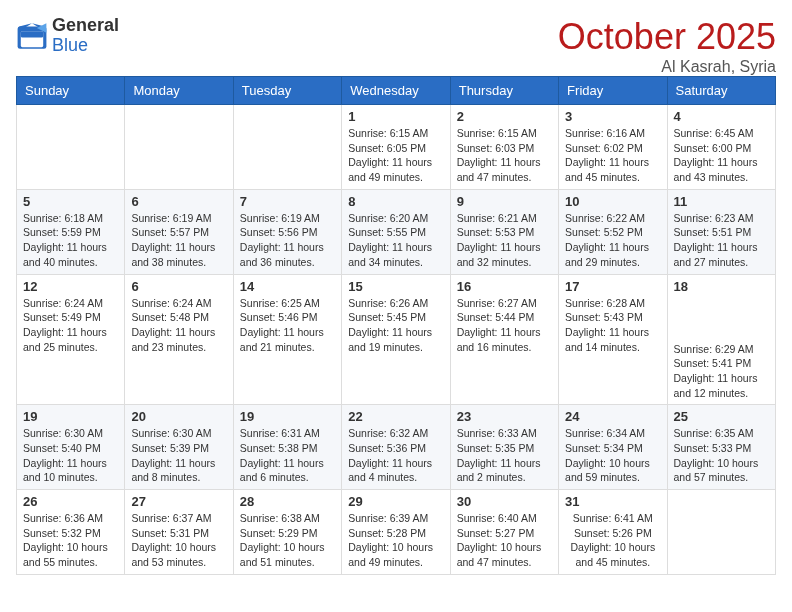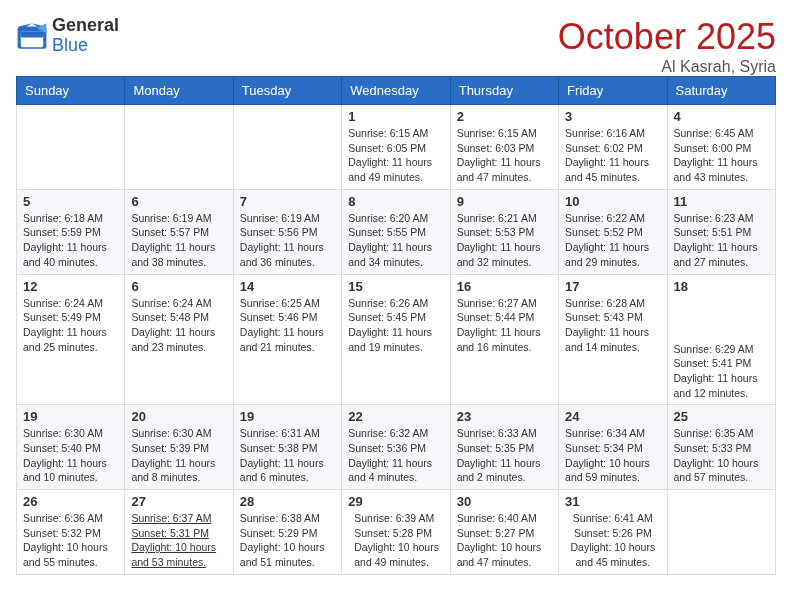--- a/index.html
+++ b/index.html
@@ -315,35 +315,35 @@
       <tr>
         <td>
           <div class="day-num">26</div>
           <div class="day-info" style="white-space: pre-line;">Sunrise: 6:36 AM
 Sunset: 5:32 PM
 Daylight: 10 hours
 and 55 minutes.</div>
         </td>
         <td>
           <div class="day-num">27</div>
-          <div class="day-info" style="white-space: pre-line; text-decoration: underline;">Sunrise: 6:37 AM
+          <div class="day-info" style="white-space: pre-line;">Sunrise: 6:37 AM
 Sunset: 5:31 PM
 Daylight: 10 hours
 and 53 minutes.</div>
         </td>
         <td>
           <div class="day-num">28</div>
           <div class="day-info" style="white-space: pre-line;">Sunrise: 6:38 AM
 Sunset: 5:29 PM
 Daylight: 10 hours
 and 51 minutes.</div>
         </td>
         <td>
           <div class="day-num">29</div>
-          <div class="day-info" style="white-space: pre-line; margin-left: 6px;">Sunrise: 6:39 AM
+          <div class="day-info" style="white-space: pre-line;">Sunrise: 6:39 AM
 Sunset: 5:28 PM
 Daylight: 10 hours
 and 49 minutes.</div>
         </td>
         <td>
           <div class="day-num">30</div>
           <div class="day-info" style="white-space: pre-line;">Sunrise: 6:40 AM
 Sunset: 5:27 PM
 Daylight: 10 hours
 and 47 minutes.</div>

